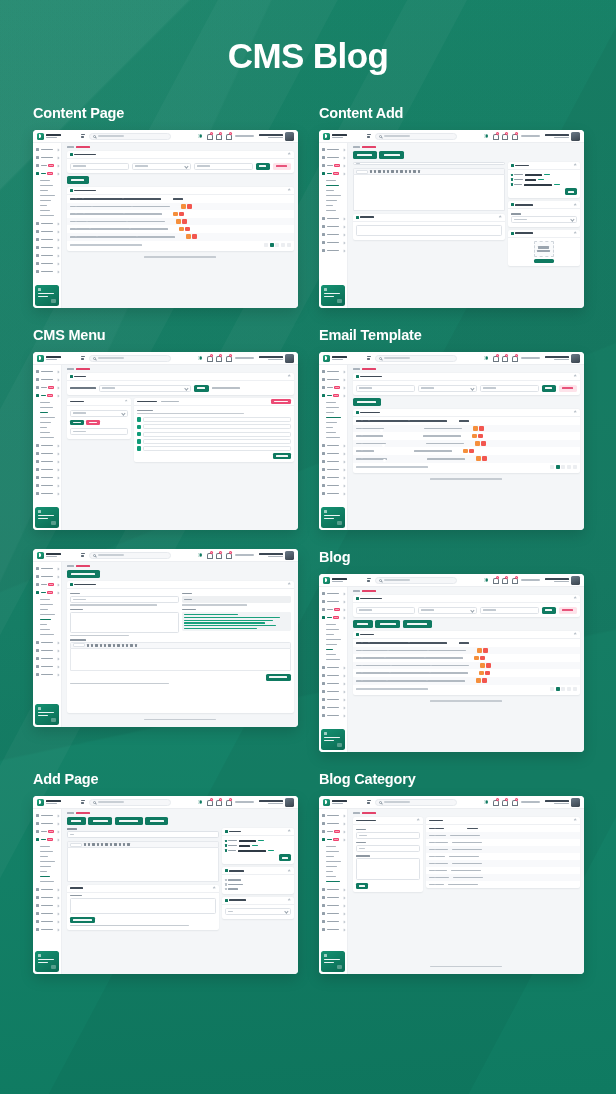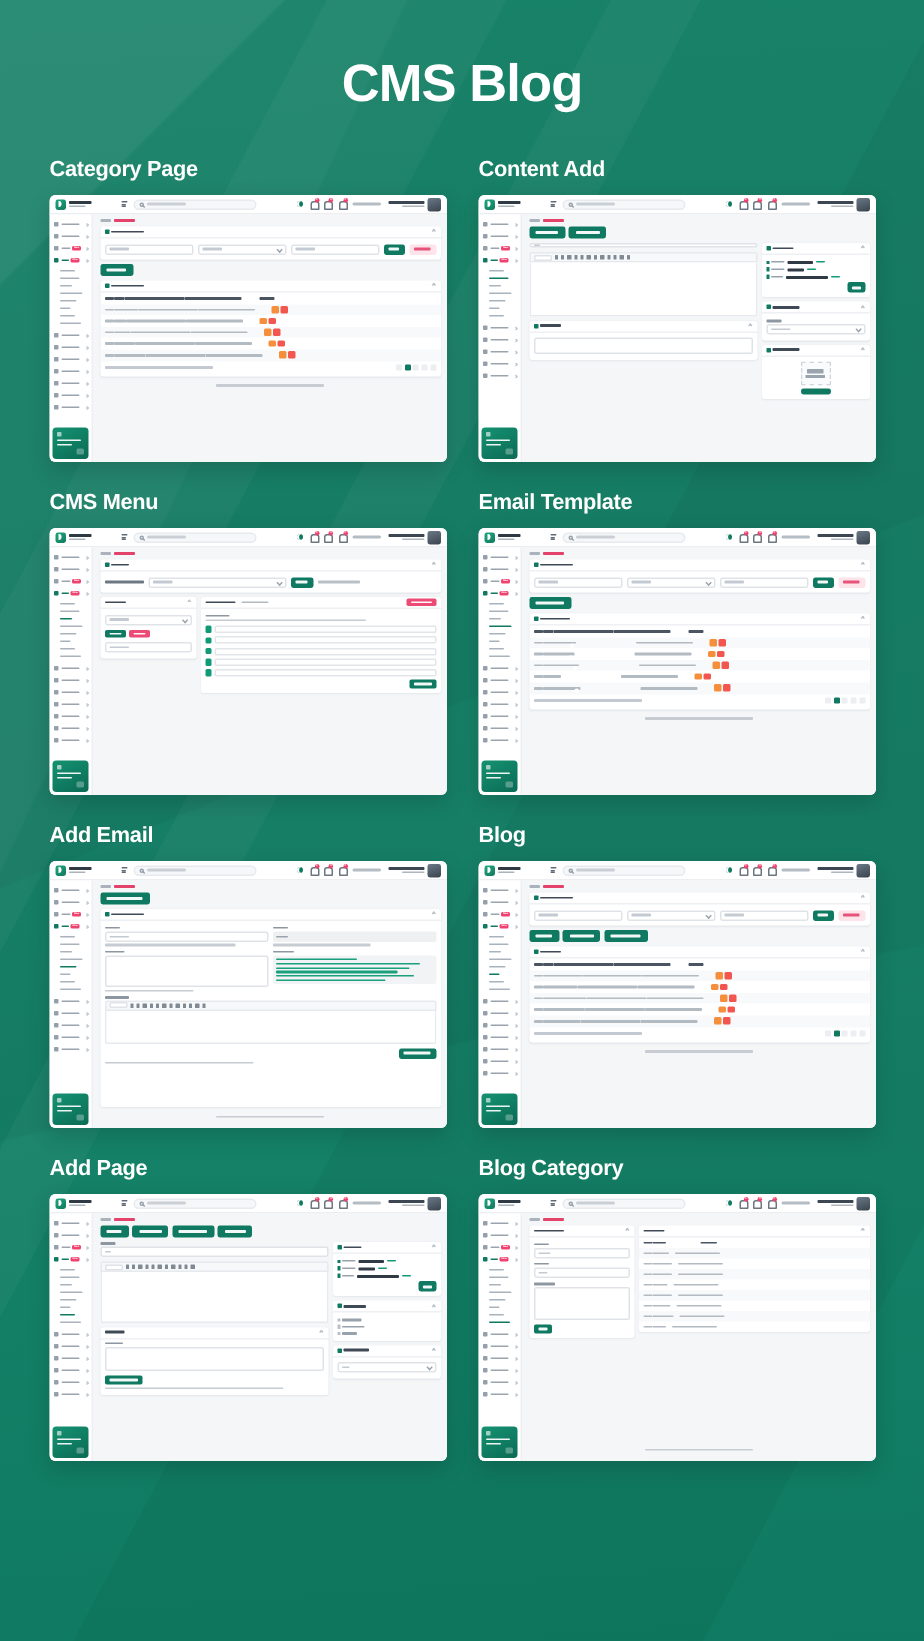--- a/index.html
+++ b/index.html
@@ -269,21 +269,21 @@
 
 <div class="wrap">
 
   <div class="page-header">
     <div class="page-title">CMS Blog</div>
   </div>
 
   <div class="grid">
 
     <div class="cell">
-      <div class="cell-title">Category Page</div>
+      <div class="cell-title">Content Page</div>
       <div class="shot">
 
         <div class="topbar">
           <div class="logo-zone">
             <div class="logo-mark"></div>
             <div class="logo-txt">
                 <i></i>
                 <i class="sm"></i>
               </div>
           </div>
@@ -1264,21 +1264,20 @@
                   </div>
               </div>
               <div class="footnote"><i></i></div>
             </div>
           </div>
         </div>
       </div>
     </div>
 
     <div class="cell">
-      <div class="cell-title">Add Email</div>
       <div class="shot">
         <div class="topbar">
           <div class="logo-zone">
               <div class="logo-mark"></div>
               <div class="logo-txt">
                 <i></i>
                 <i class="sm"></i>
               </div>
             </div>
           <div class="tb-mid">

